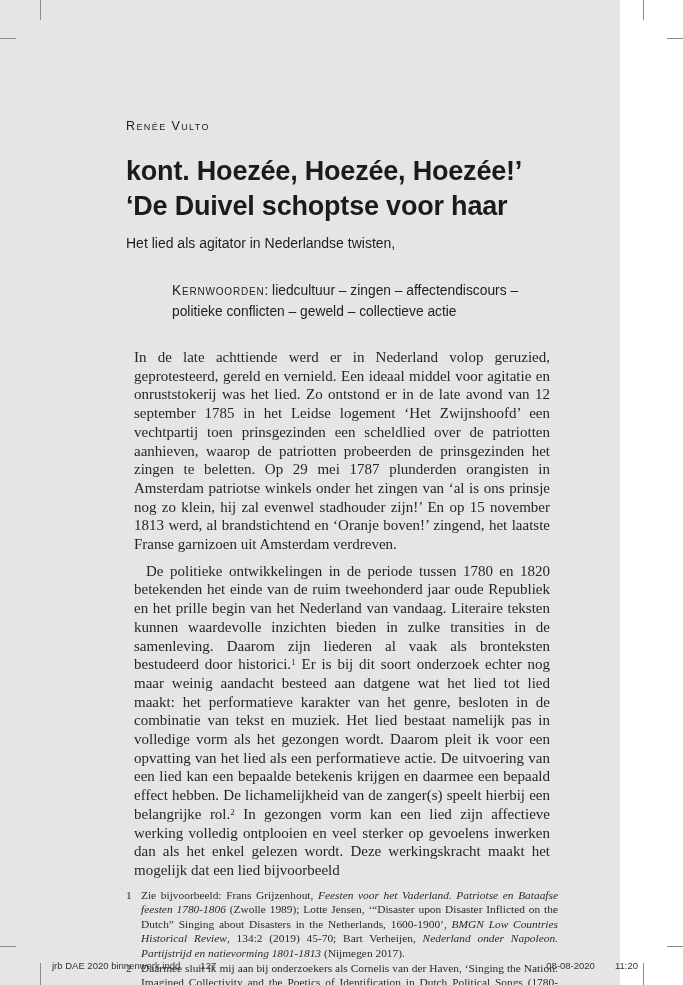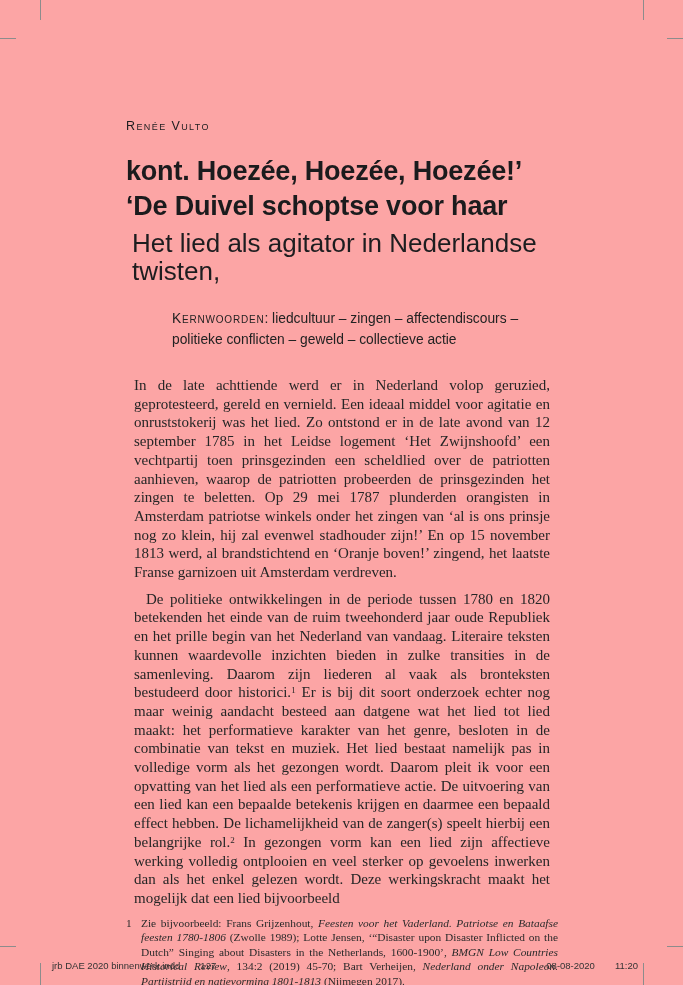--- a/index.html
+++ b/index.html
@@ -5,23 +5,23 @@
   html, body {
     margin: 0;
     padding: 0;
     background: #ffffff;
     width: 683px;
     height: 985px;
     overflow: hidden;
   }
   .page {
     position: relative;
-    width: 683px;
+    width: 620px;
     height: 985px;
-    background: #fca5a5;
+    background: #e5e5e5;
     font-family: "Liberation Serif", serif;
     color: #242424;
   }
   
   .crop { position: absolute; background: #8c8c8c; }
   .crop.v { width: 1px; height: 20px; }
   .crop.h { width: 16px; height: 1px; }
   .crop.tl-v { left: 40px;  top: 0; }
   .crop.tl-h { left: 0;     top: 38px; }
   .crop.tr-v { left: 643px; top: 0; }
@@ -49,24 +49,24 @@
     margin: 21px 0 0 0;
     font-family: "Liberation Sans", sans-serif;
     font-weight: bold;
     font-size: 27px;
     line-height: 35px;
     letter-spacing: -0.2px;
     color: #1b1b1d;
   }
   .title .tline { display: block; }
   .subtitle {
-    margin: 5px 0 0 6px;
+    margin: 5px 0 0 0;
     font-family: "Liberation Sans", sans-serif;
     font-weight: normal;
-    font-size: 26px;
+    font-size: 14px;
     line-height: 28px;
     color: #1d1d1f;
   }
   .subtitle .tline { display: block; }
   .keywords {
     margin: 23px 0 0 0;
     padding-left: 46px;
     font-family: "Liberation Sans", sans-serif;
     font-size: 13.8px;
     line-height: 21px;

